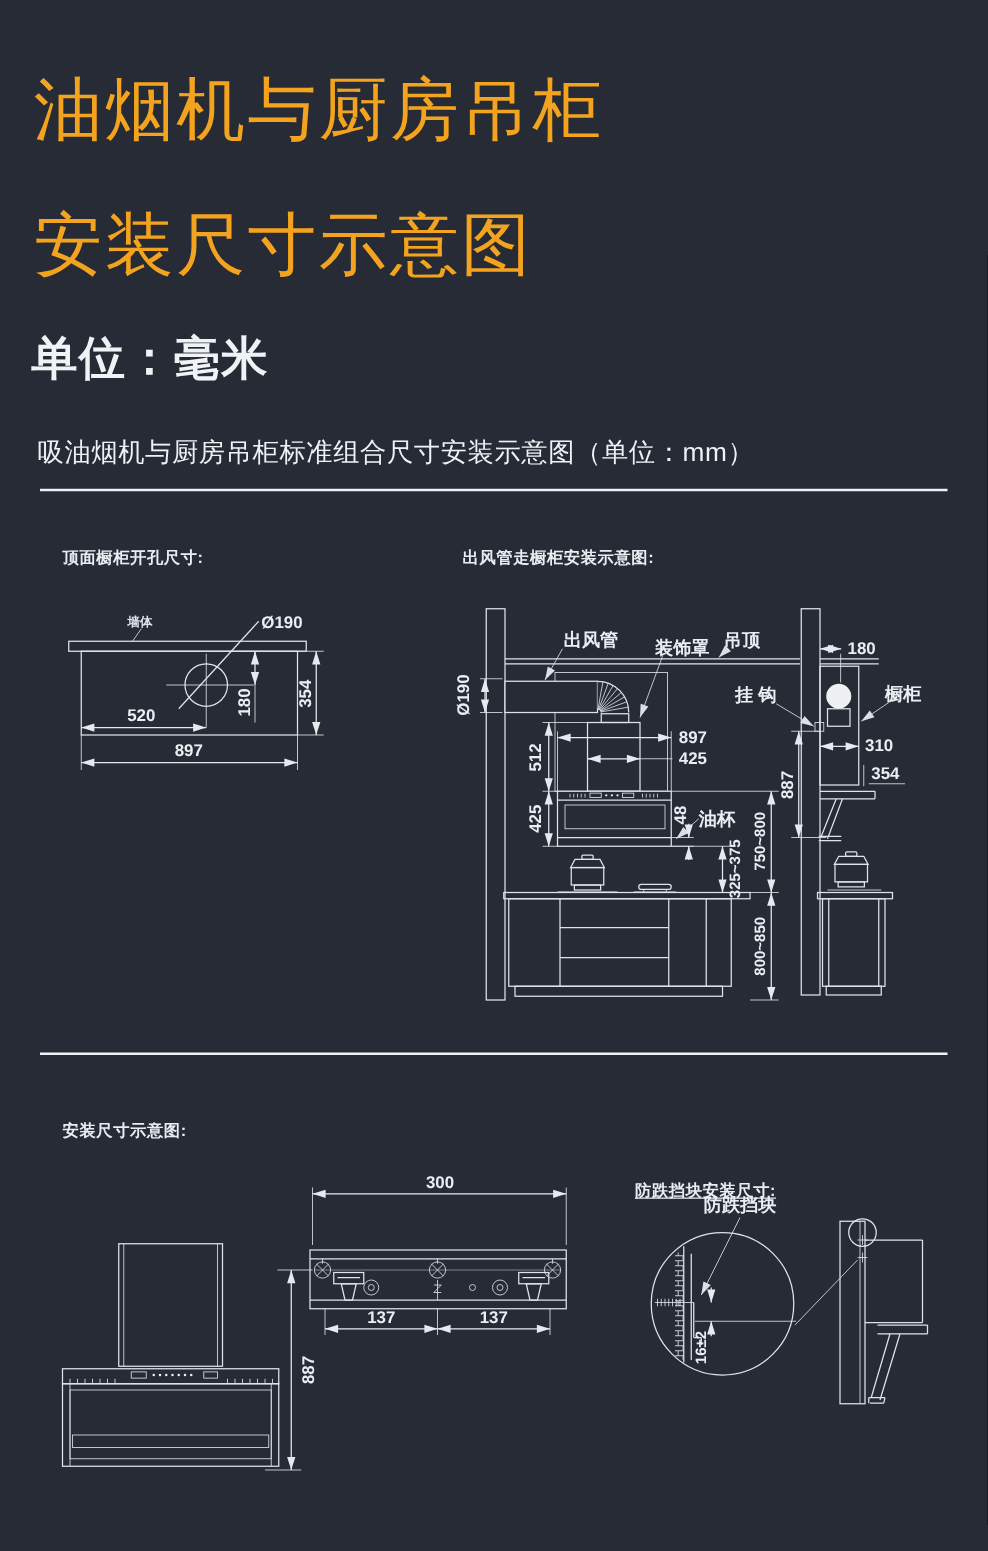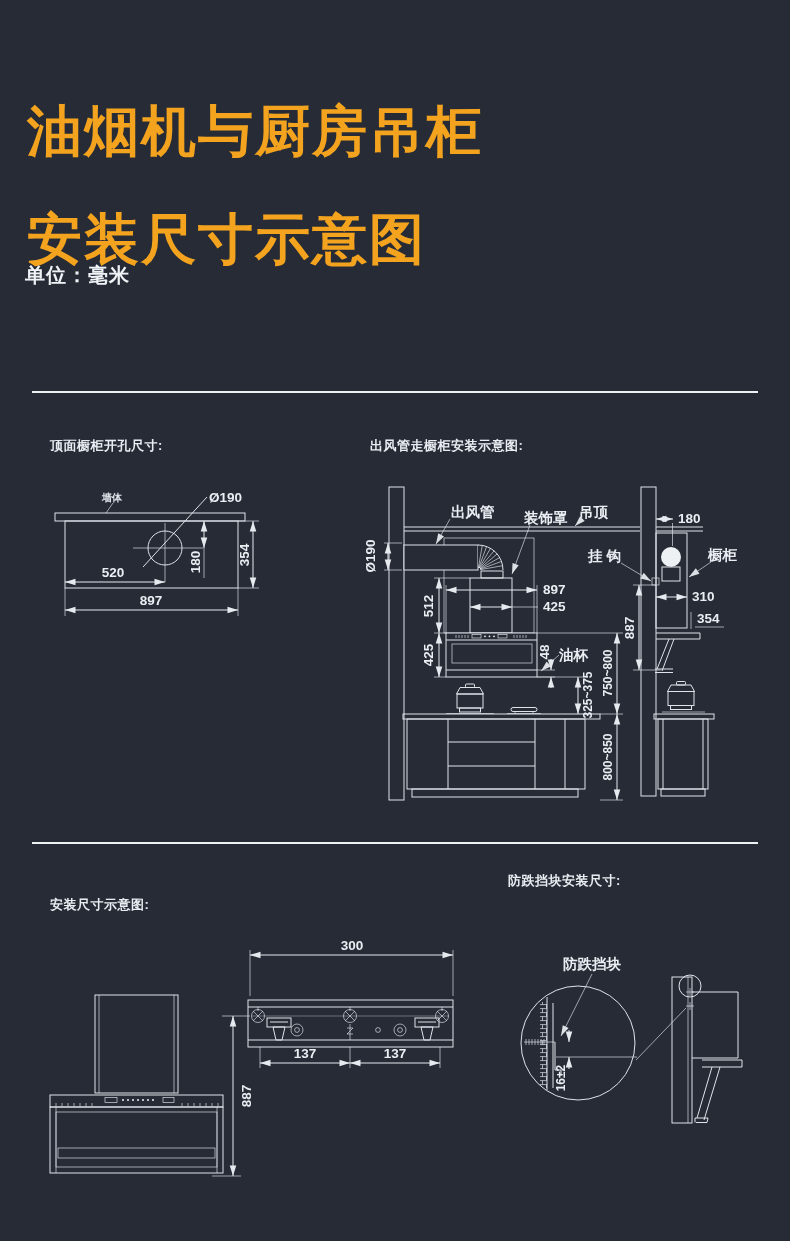--- a/index.html
+++ b/index.html
@@ -1,20 +1,20 @@
 <!DOCTYPE html>
 <html><head>
 <meta charset="utf-8">
 <style>
   html,body{margin:0;padding:0;background:#11151c;}
   .page{position:relative;width:790px;height:1241px;background:#262b36;overflow:hidden;
         font-family:"Liberation Sans",sans-serif;color:#eaeef3;}
   .abs{position:absolute;}
-  .main-title{color:#f3a31e;font-size:55px;font-weight:bold;letter-spacing:2px;line-height:1;margin-top:44px;}
-  .unit-note{color:#f0f3f6;font-size:20px;font-weight:bold;letter-spacing:1px;}
+  .main-title{color:#f3a31e;font-size:55px;font-weight:normal;letter-spacing:2px;line-height:1;}
+  .unit-note{color:#f0f3f6;font-size:37px;font-weight:bold;letter-spacing:1px;}
   .subtitle{color:#eef1f5;font-size:21px;font-weight:500;letter-spacing:.5px;}
   .divider{background:#eef1f4;height:2px;}
   .sec-title{color:#e9edf2;font-size:13px;font-weight:600;letter-spacing:.5px;}
   svg{position:absolute;left:0;top:0;}
   .ln{stroke:#dfe4ea;stroke-width:1;fill:none;}
   .thin{stroke:#dfe4ea;stroke-width:.7;fill:none;opacity:.95;}
   .dim{stroke:#e6eaef;stroke-width:1;fill:none;}
   .fillbg{fill:#262b36;}
   .solid{fill:#eef1f4;}
   .dimtxt{font:700 13.5px "Liberation Sans",sans-serif;fill:#eaeef3;}
@@ -23,27 +23,28 @@
   .tinytxt{font:700 10px "Liberation Sans",sans-serif;fill:#dfe4ea;}
 </style>
 </head>
 <body>
 
 <div class="page">
 
   <div class="abs main-title" style="left:27px;top:60px;">油烟机与厨房吊柜</div>
   <div class="abs main-title" style="left:27px;top:168px;">安装尺寸示意图</div>
   <div class="abs unit-note" style="left:25px;top:262px;">单位：毫米</div>
+  <div class="abs subtitle" style="left:30px;top:348px;">吸油烟机与厨房吊柜标准组合尺寸安装示意图（单位：mm）</div>
   <div class="abs divider" style="left:32px;top:391px;width:726px;"></div>
   <div class="abs divider" style="left:32px;top:842px;width:726px;"></div>
 
   <div class="abs sec-title" style="left:50px;top:437px;">顶面橱柜开孔尺寸:</div>
   <div class="abs sec-title" style="left:370px;top:437px;text-align:center;">出风管走橱柜安装示意图:</div>
   <div class="abs sec-title" style="left:50px;top:896px;">安装尺寸示意图:</div>
-  <div class="abs sec-title" style="left:508px;top:872px;">防跌挡块安装尺寸:</div>
+  <div class="abs sec-title" style="left:508px;top:944px;text-decoration:underline;">防跌挡块安装尺寸:</div>
 
   <svg width="790" height="1241" viewBox="0 0 790 1241">
     <defs>
       <marker id="ar" markerUnits="userSpaceOnUse" markerWidth="12" markerHeight="9" refX="11" refY="4.5" orient="auto-start-reverse">
         <path d="M0.5,1.2 L11,4.5 L0.5,7.8 Z" fill="#e6eaef"></path>
       </marker>
       <pattern id="pbrick" width="9" height="8" patternUnits="userSpaceOnUse">
         <path d="M0,0.6 H9 M0,4.6 H9 M2.5,0.6 V4.6 M6.5,4.6 V8" stroke="#c6cdd6" stroke-width="0.8" fill="none"></path>
       </pattern>
       <pattern id="pvl" width="3.6" height="12" patternUnits="userSpaceOnUse">

